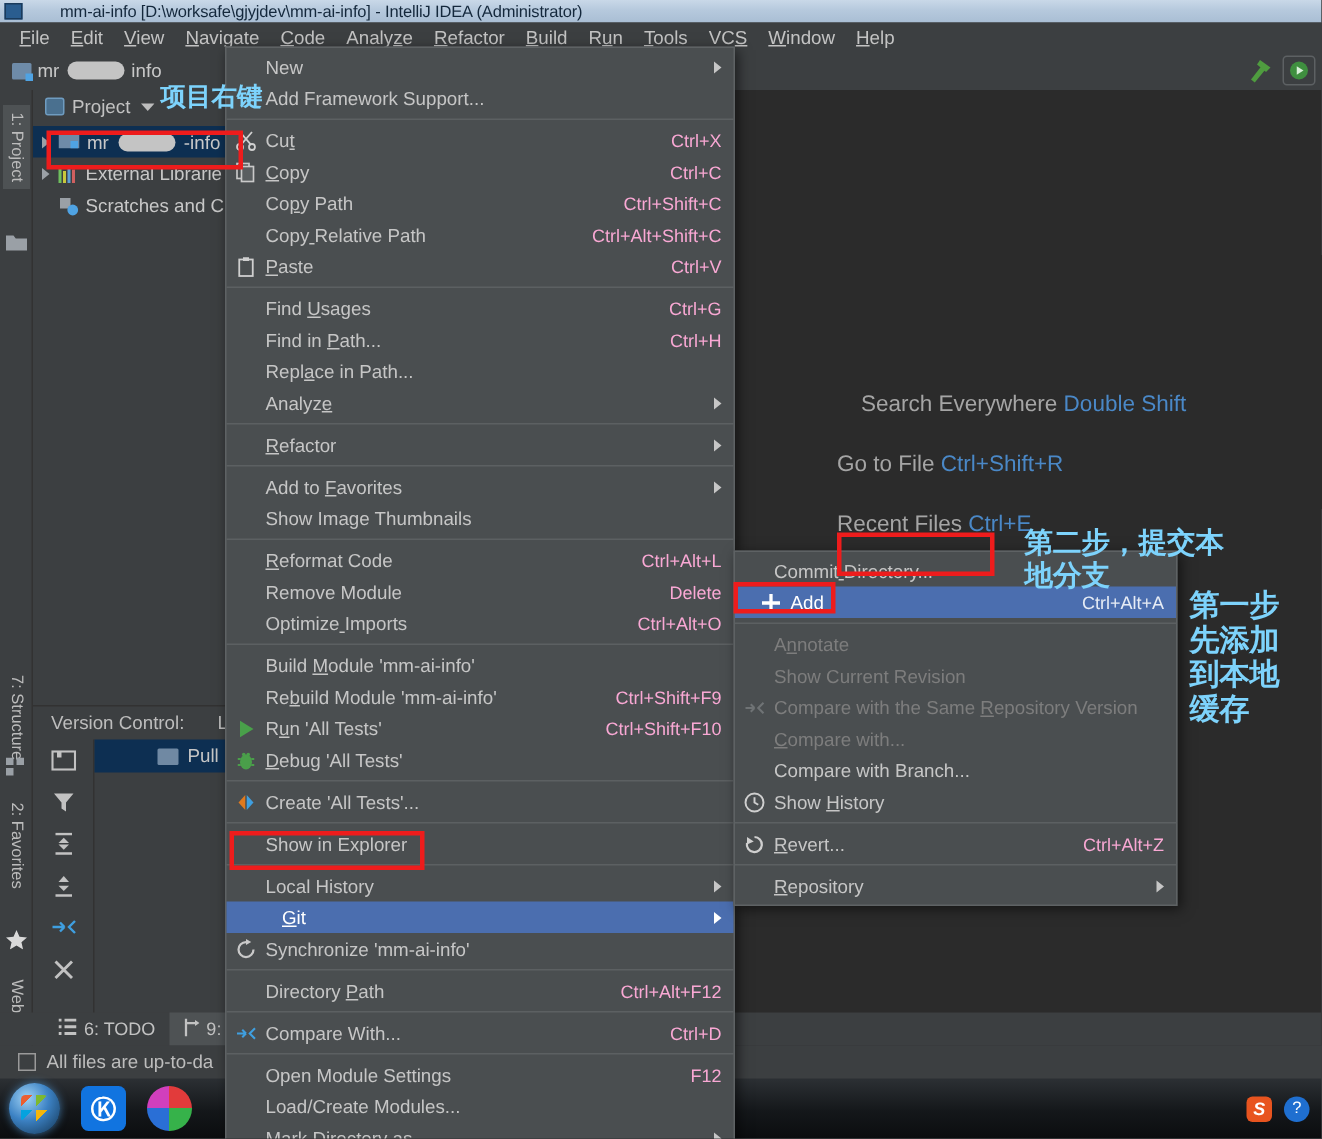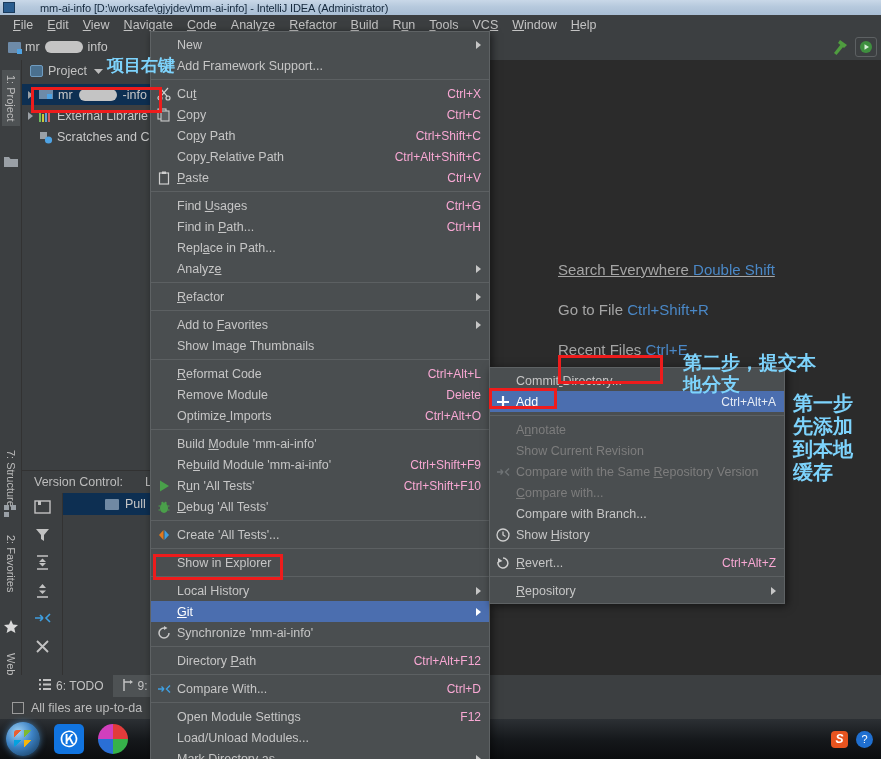--- a/index.html
+++ b/index.html
@@ -191,21 +191,21 @@
   .ctxmenu .item .gutter {
     width: 26px; flex: 0 0 26px; display: flex; align-items: center; justify-content: center;
   }
   .ctxmenu .item .lbl { flex: 1; }
   .ctxmenu .item .acc { color: #f9a8d4; padding-left: 26px; font-size: 12px; }
   .ctxmenu .item .arw {
     width: 0; height: 0; border-left: 5px solid #c6c6c6;
     border-top: 4px solid transparent; border-bottom: 4px solid transparent; margin-left: 10px;
   }
   .ctxmenu .item.disabled { color: #7d7d7d; }
-  .ctxmenu .item.hl { background: #4b6eaf; color: #ffffff; }
+  .ctxmenu .item.hl { background: #4b6eaf; color: #ffffff; padding-left: 11px; }
   .ctxmenu .item.hl .acc { color: #e6ecf5; }
   .ctxmenu .item.hl .arw { border-left-color: #ffffff; }
   .ctxmenu .sep { height: 1px; background: #5c6062; margin: 3px 0; }
   .u { text-decoration: underline; }
 
   #ctx-main { left: 150px; top: 31px; width: 340px; }
   #ctx-git  { left: 489px; top: 367px; width: 296px; }
 
   
   .annot {
@@ -337,21 +337,21 @@
               <path d="M1 1 L8 1 L8 8 L1 8 Z" fill="#9aa0a6"></path>
               <circle cx="9.5" cy="9" r="3.6" fill="#4fa3e3"></circle>
             </svg>
         </span>
         <span>Scratches and C</span>
       </div>
     </div>
   </div>
 
   <div class="editorbg">
-    <div class="tipline" style="left:74px; top:201px;text-decoration:underline;">
+    <div class="tipline" style="left:90px; top:201px;">
       <span>Search Everywhere</span>
       <span class="kb">Double Shift</span>
     </div>
     <div class="tipline" style="left:74px; top:241px;">
       <span>Go to File</span>
       <span class="kb">Ctrl+Shift+R</span>
     </div>
     <div class="tipline" style="left:74px; top:281px;">
       <span>Recent Files</span>
       <span class="kb">Ctrl+E</span>
@@ -639,21 +639,21 @@
         <span class="acc">Ctrl+D</span>
       </div>
       <div class="sep"></div>
       <div class="item">
         <span class="gutter"></span>
         <span class="lbl">Open Module Settings</span>
         <span class="acc">F12</span>
       </div>
       <div class="item">
         <span class="gutter"></span>
-        <span class="lbl">Load/Unload Modules...</span>
+        <span class="lbl">Load/Create Modules...</span>
       </div>
       <div class="item">
         <span class="gutter"></span>
         <span class="lbl">Mark Directory as</span>
         <span class="arw"></span>
       </div>
     </div>
 
   <div class="ctxmenu" id="ctx-git">
       <div class="item">

